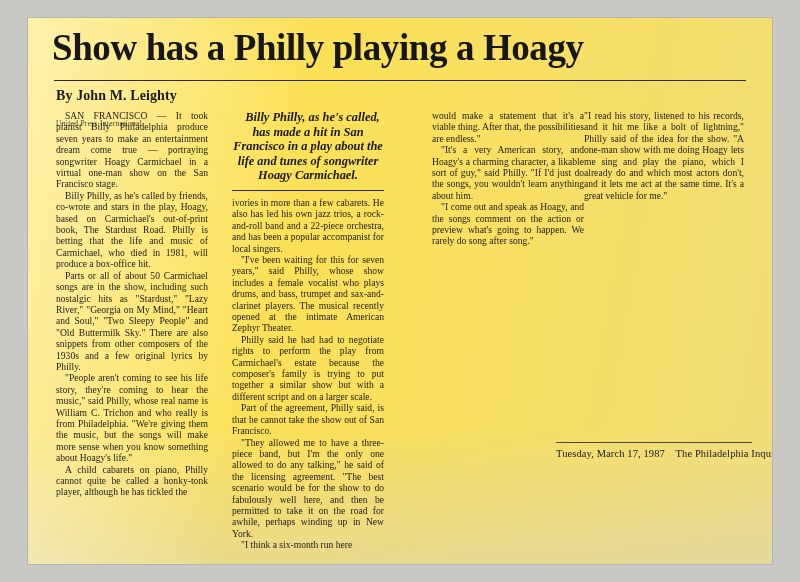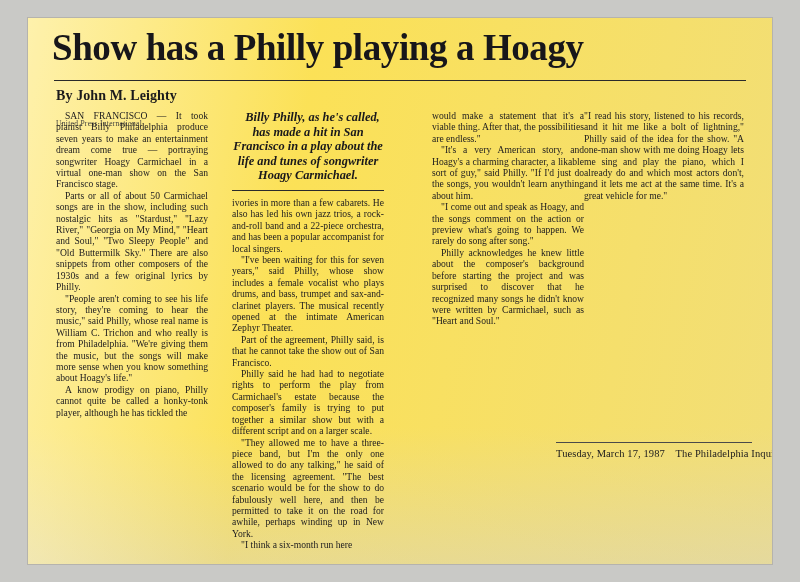--- a/index.html
+++ b/index.html
@@ -152,41 +152,41 @@
 
   <div class="byline">
     <div class="author">By John M. Leighty</div>
     <div class="wire">United Press International</div>
   </div>
 
   <div class="cols">
 
     <div class="col col1">
       <p>SAN FRANCISCO — It took pianist Billy Philadelphia produce seven years to make an entertainment dream come true — portraying songwriter Hoagy Carmichael in a virtual one-man show on the San Francisco stage.</p>
+      <p>Billy Philly, as he's called by friends, co-wrote and stars in the play, Hoagy, based on Carmichael's out-of-print book, The Stardust Road. Philly is betting that the life and music of Carmichael, who died in 1981, will produce a box-office hit.</p>
       <p>Parts or all of about 50 Carmichael songs are in the show, including such nostalgic hits as "Stardust," "Lazy River," "Georgia on My Mind," "Heart and Soul," "Two Sleepy People" and "Old Buttermilk Sky." There are also snippets from other composers of the 1930s and a few original lyrics by Philly.</p>
       <p>"People aren't coming to see his life story, they're coming to hear the music," said Philly, whose real name is William C. Trichon and who really is from Philadelphia. "We're giving them the music, but the songs will make more sense when you know something about Hoagy's life."</p>
-      <p>A know prodigy on piano, Philly cannot quite be called a honky-tonk player, although he has tickled the</p>
+      <p>A child cabarets on piano, Philly cannot quite be called a honky-tonk player, although he has tickled the</p>
     </div>
 
     <div class="col col2">
       <p class="deck">Billy Philly, as he's called, has made a hit in San Francisco in a play about the life and tunes of songwriter Hoagy Carmichael.</p>
       <div class="deck-rule"></div>
       <p class="noindent">ivories in more than a few cabarets. He also has led his own jazz trios, a rock-and-roll band and a 22-piece orchestra, and has been a popular accompanist for local singers.</p>
       <p>"I've been waiting for this for seven years," said Philly, whose show includes a female vocalist who plays drums, and bass, trumpet and sax-and-clarinet players. The musical recently opened at the intimate American Zephyr Theater.</p>
+      <p>Philly said he had had to negotiate rights to perform the play from Carmichael's estate because the composer's family is trying to put together a similar show but with a different script and on a larger scale.</p>
       <p>Part of the agreement, Philly said, is that he cannot take the show out of San Francisco.</p>
-      <p>Philly said he had had to negotiate rights to perform the play from Carmichael's estate because the composer's family is trying to put together a similar show but with a different script and on a larger scale.</p>
       <p>"They allowed me to have a three-piece band, but I'm the only one allowed to do any talking," he said of the licensing agreement. "The best scenario would be for the show to do fabulously well here, and then be permitted to take it on the road for awhile, perhaps winding up in New York.</p>
       <p>"I think a six-month run here</p>
     </div>
 
     <div class="col col3">
       <p class="noindent">would make a statement that it's a viable thing. After that, the possibilities are endless."</p>
       <p>"It's a very American story, and Hoagy's a charming character, a likable sort of guy," said Philly. "If I'd just do the songs, you wouldn't learn anything about him.</p>
       <p>"I come out and speak as Hoagy, and the songs comment on the action or preview what's going to happen. We rarely do song after song."</p>
-      <p>Philly acknowledges he knew little about the composer's background before starting the project and was surprised to discover that he recognized many songs he didn't know were written by Carmichael, such as "Heart and Soul."</p>
     </div>
 
     <div class="col col4">
       <p class="noindent">"I read his story, listened to his records, and it hit me like a bolt of lightning," Philly said of the idea for the show. "A one-man show with me doing Hoagy lets me sing and play the piano, which I already do and which most actors don't, and it lets me act at the same time. It's a great vehicle for me."</p>
     </div>
 
   </div>
 
   <div class="footer-line"></div>
   <div class="footer">

